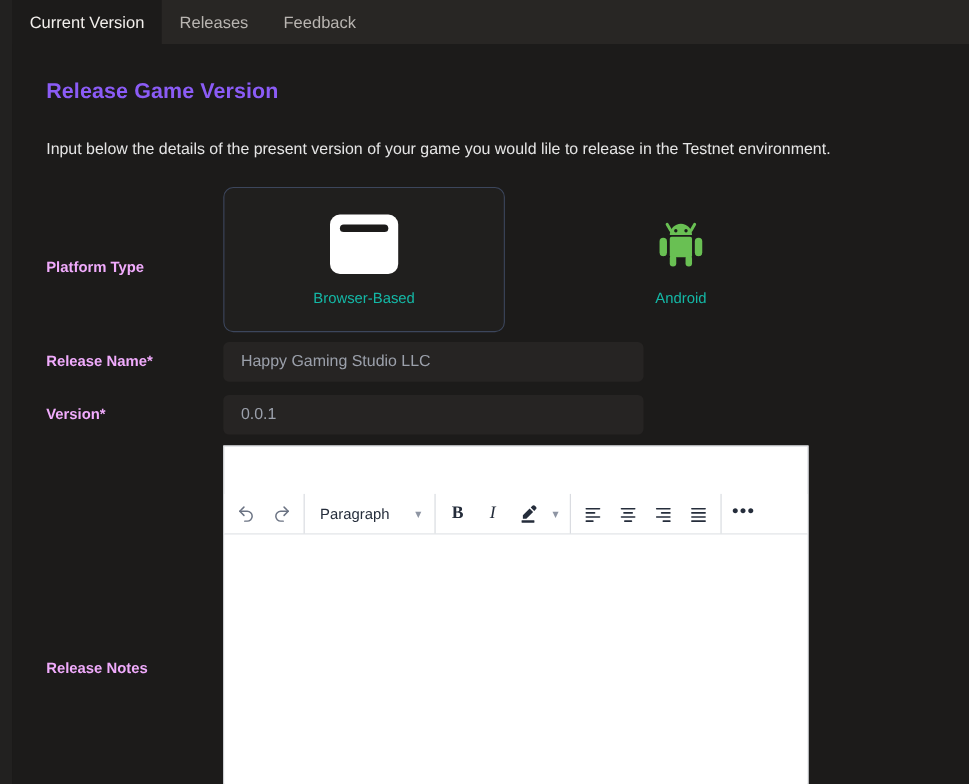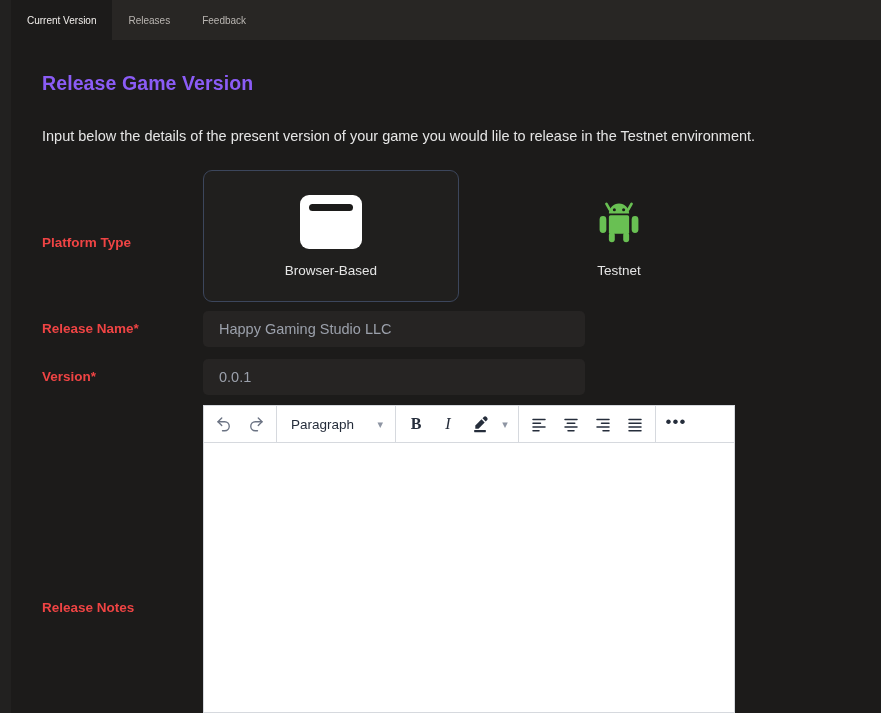--- a/index.html
+++ b/index.html
@@ -33,21 +33,21 @@
     width: 870px;
     height: 40px;
     background: #282624;
     display: flex;
     align-items: stretch;
   }
   .tab {
     display: flex;
     align-items: center;
     padding: 0 16px;
-    font-size: 10px;
+    font-size: 15px;
     color: #b9b5b1;
     cursor: pointer;
     white-space: nowrap;
   }
   .tab.active {
     background: #1c1b1a;
     color: #f2efec;
   }
 
   
@@ -75,21 +75,21 @@
     color: #e5e5e5;
     white-space: nowrap;
   }
 
   
   .row-label {
     position: absolute;
     left: 31px;
     font-size: 13.5px;
     font-weight: bold;
-    color: #ef4444;
+    color: #f0abfc;
   }
 
   
   .platform-area {
     position: absolute;
     left: 192px; top: 130px;
     display: flex;
     align-items: flex-start;
     gap: 32px;
   }
@@ -104,21 +104,21 @@
     justify-content: center;
     cursor: pointer;
     gap: 14px;
   }
   .platform-card.selected {
     border-color: #3c465c;
     background: #201f1e;
   }
   .platform-label {
     font-size: 13.5px;
-    color: #e5e5e5;
+    color: #14b8a6;
   }
 
   .browser-icon {
     width: 62px;
     height: 54px;
     background: #ffffff;
     border-radius: 9px;
     position: relative;
   }
   .browser-icon::after {
@@ -158,20 +158,21 @@
     height: 308px;
     background: #ffffff;
     border: 1px solid #d6d9de;
   }
   .editor-toolbar {
     display: flex;
     align-items: stretch;
     height: 37px;
     border-bottom: 1px solid #d6d9de;
     background: #ffffff;
+    margin-top: 43px;
   }
   .tb-group {
     display: flex;
     align-items: center;
     border-right: 1px solid #d6d9de;
     padding: 0 4px;
   }
   .tb-group.last { border-right: none; }
   .tb-btn {
     width: 32px;
@@ -242,21 +243,21 @@
           <rect x="37" y="44" width="7" height="12" rx="3.5"></rect>
           <rect x="9" y="25" width="8" height="20" rx="4"></rect>
           <rect x="47" y="25" width="8" height="20" rx="4"></rect>
           <path d="M20 22c0-6.6 5.4-12 12-12s12 5.4 12 12z"></path>
           <rect x="17.5" y="8.5" width="3.2" height="11" rx="1.6" transform="rotate(-30 19 14)"></rect>
           <rect x="43.3" y="8.5" width="3.2" height="11" rx="1.6" transform="rotate(30 45 14)"></rect>
         </g>
         <circle cx="26.5" cy="17.5" r="1.8" fill="#1c1b1a"></circle>
         <circle cx="37.5" cy="17.5" r="1.8" fill="#1c1b1a"></circle>
       </svg>
-      <div class="platform-label">Testnet</div>
+      <div class="platform-label">Android</div>
     </div>
 
   </div>
 
   <div class="row-label" style="top:281px">Release Name*</div>
   <input class="field" style="top: 271px;" type="text" placeholder="Happy Gaming Studio LLC">
 
   <div class="row-label" style="top:329px">Version*</div>
   <input class="field" style="top: 319px;" type="text" placeholder="0.0.1">
 

